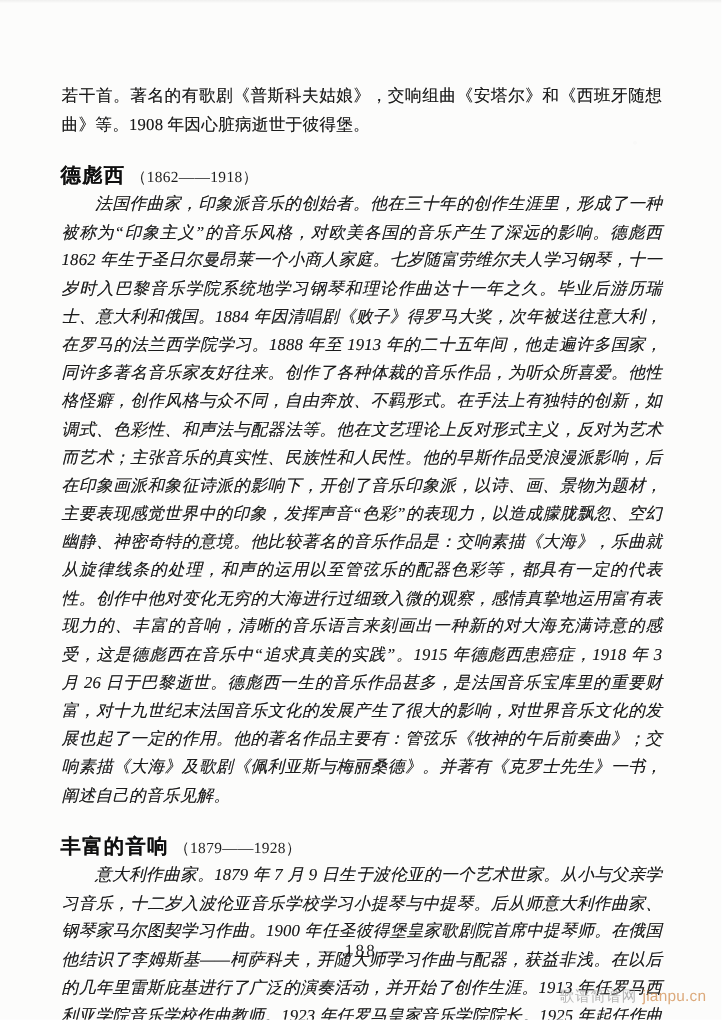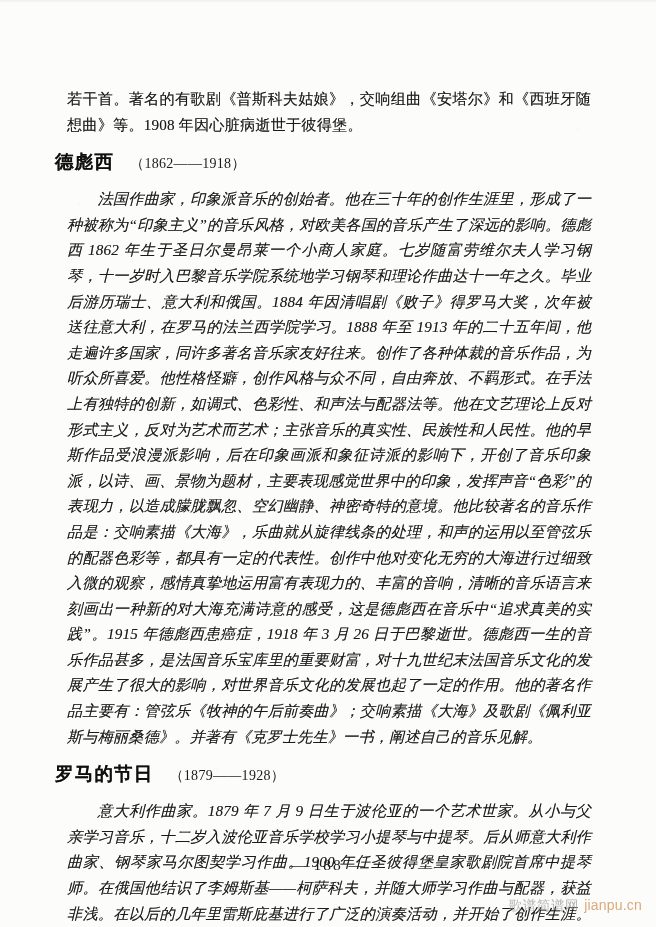--- a/index.html
+++ b/index.html
@@ -31,33 +31,33 @@
     width: 548px;
   }
 
   .para {
     font-size: 15.2px;
     line-height: 25.6px;
     color: #1b1b1b;
     text-align: justify;
     text-justify: inter-ideograph;
     letter-spacing: 0.15px;
-    margin: 12px;
+    margin: 1px;
     
     text-shadow: 0 0 0.35px rgba(0,0,0,0.45);
   }
   .para.indent {
     text-indent: 2em;
   }
 
   .heading {
-    margin: 6px 0 1px 0;
+    margin: 20px 0 1px 0;
     display: flex;
     align-items: baseline;
-    gap: 16px;
+    gap: 5px;
   }
   .heading-name {
     font-family: "DejaVu Sans", "Liberation Sans", sans-serif;
     font-size: 18.5px;
     font-weight: bold;
     color: #0f0f0f;
     letter-spacing: 1.2px;
     text-shadow: 0 0 0.5px rgba(0,0,0,0.6);
   }
   .heading-years {
@@ -125,21 +125,21 @@
 
     <div class="heading">
       <span class="heading-name">德彪西</span>
       <span class="heading-years">（1862——1918）</span>
     </div>
     <div class="section-body">
       <p class="para indent">法国作曲家，印象派音乐的创始者。他在三十年的创作生涯里，形成了一种被称为“印象主义”的音乐风格，对欧美各国的音乐产生了深远的影响。德彪西 1862 年生于圣日尔曼昂莱一个小商人家庭。七岁随富劳维尔夫人学习钢琴，十一岁时入巴黎音乐学院系统地学习钢琴和理论作曲达十一年之久。毕业后游历瑞士、意大利和俄国。1884 年因清唱剧《败子》得罗马大奖，次年被送往意大利，在罗马的法兰西学院学习。1888 年至 1913 年的二十五年间，他走遍许多国家，同许多著名音乐家友好往来。创作了各种体裁的音乐作品，为听众所喜爱。他性格怪癖，创作风格与众不同，自由奔放、不羁形式。在手法上有独特的创新，如调式、色彩性、和声法与配器法等。他在文艺理论上反对形式主义，反对为艺术而艺术；主张音乐的真实性、民族性和人民性。他的早斯作品受浪漫派影响，后在印象画派和象征诗派的影响下，开创了音乐印象派，以诗、画、景物为题材，主要表现感觉世界中的印象，发挥声音“色彩”的表现力，以造成朦胧飘忽、空幻幽静、神密奇特的意境。他比较著名的音乐作品是：交响素描《大海》，乐曲就从旋律线条的处理，和声的运用以至管弦乐的配器色彩等，都具有一定的代表性。创作中他对变化无穷的大海进行过细致入微的观察，感情真挚地运用富有表现力的、丰富的音响，清晰的音乐语言来刻画出一种新的对大海充满诗意的感受，这是德彪西在音乐中“追求真美的实践”。1915 年德彪西患癌症，1918 年 3 月 26 日于巴黎逝世。德彪西一生的音乐作品甚多，是法国音乐宝库里的重要财富，对十九世纪末法国音乐文化的发展产生了很大的影响，对世界音乐文化的发展也起了一定的作用。他的著名作品主要有：管弦乐《牧神的午后前奏曲》；交响素描《大海》及歌剧《佩利亚斯与梅丽桑德》。并著有《克罗士先生》一书，阐述自己的音乐见解。</p>
     </div>
 
     <div class="heading">
-      <span class="heading-name">罗马的节日</span>
+      <span class="heading-name">丰富的音响</span>
       <span class="heading-years">（1879——1928）</span>
     </div>
     <div class="section-body">
       <p class="para indent">意大利作曲家。1879 年 7 月 9 日生于波伦亚的一个艺术世家。从小与父亲学习音乐，十二岁入波伦亚音乐学校学习小提琴与中提琴。后从师意大利作曲家、钢琴家马尔图契学习作曲。1900 年任圣彼得堡皇家歌剧院首席中提琴师。在俄国他结识了李姆斯基——柯萨科夫，并随大师学习作曲与配器，获益非浅。在以后的几年里雷斯庇基进行了广泛的演奏活动，并开始了创作生涯。1913 年任罗马西利亚学院音乐学校作曲教师。1923 年任罗马皇家音乐学院院长。1925 年起任作曲教授，专心从事创作。雷斯庇基作品中以组曲《罗马的喷泉》、《罗马的松林》和《罗马的节日》最有影响，深受人们喜爱，此外还有他的八部歌剧，两部芭蕾舞剧和一些协奏曲、组曲等管弦乐作品。其中以管弦乐组曲《鸟》最为有名。雷斯庇基在创作上力求将传统的音乐技巧与现代倾向做到有机的结合，我们从他的作品中就能充分的看出多种风格、创作手法的使用。也许雷斯庇基正是因为这一点才在音乐史上与众不同。</p>
     </div>
 
   </div>
 
   <div class="page-number">— 188 —</div>
 

